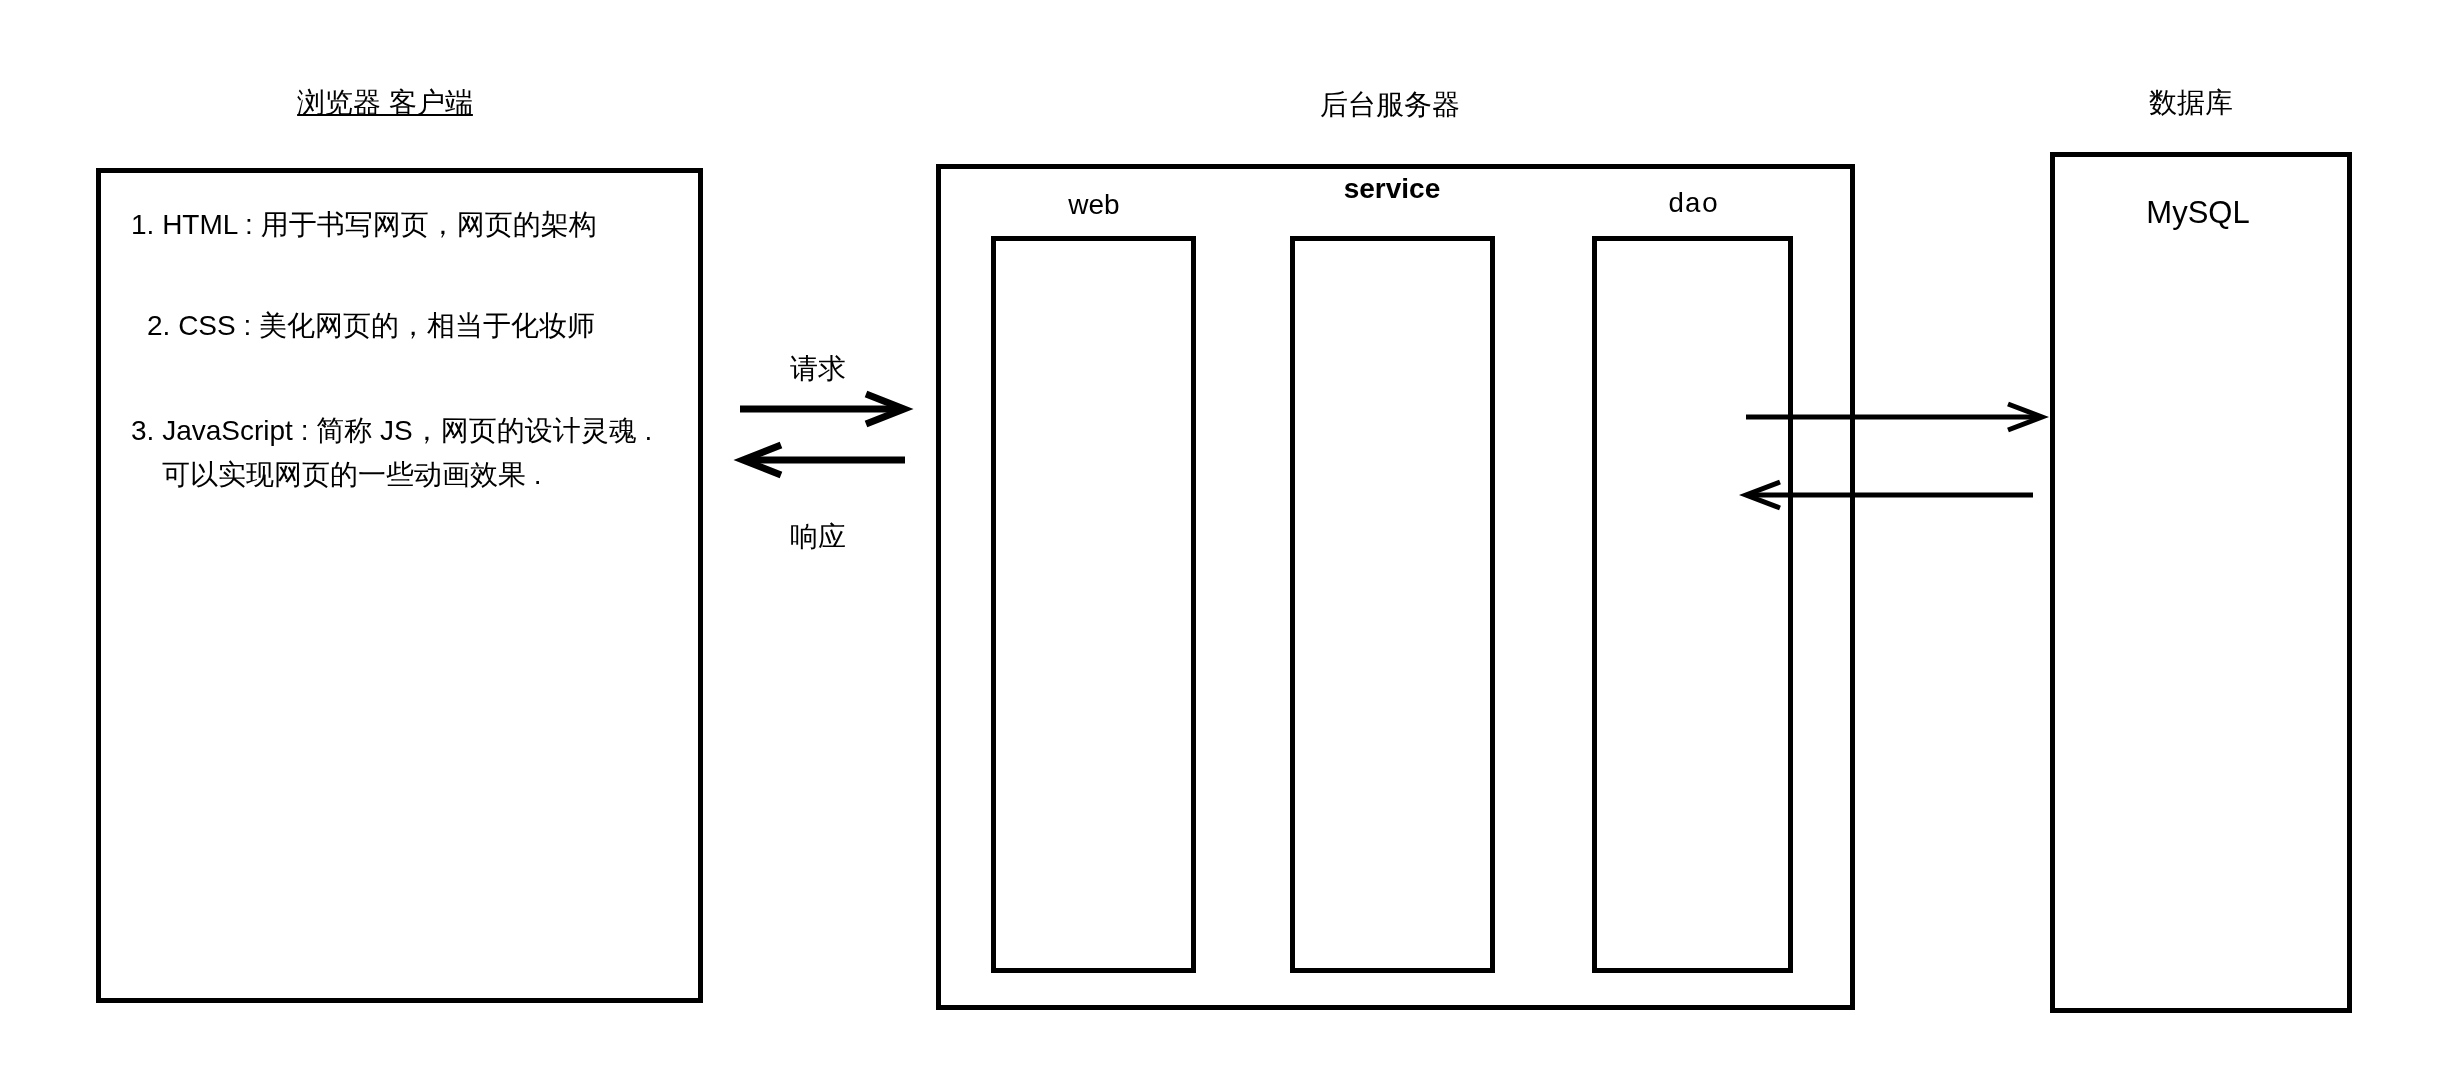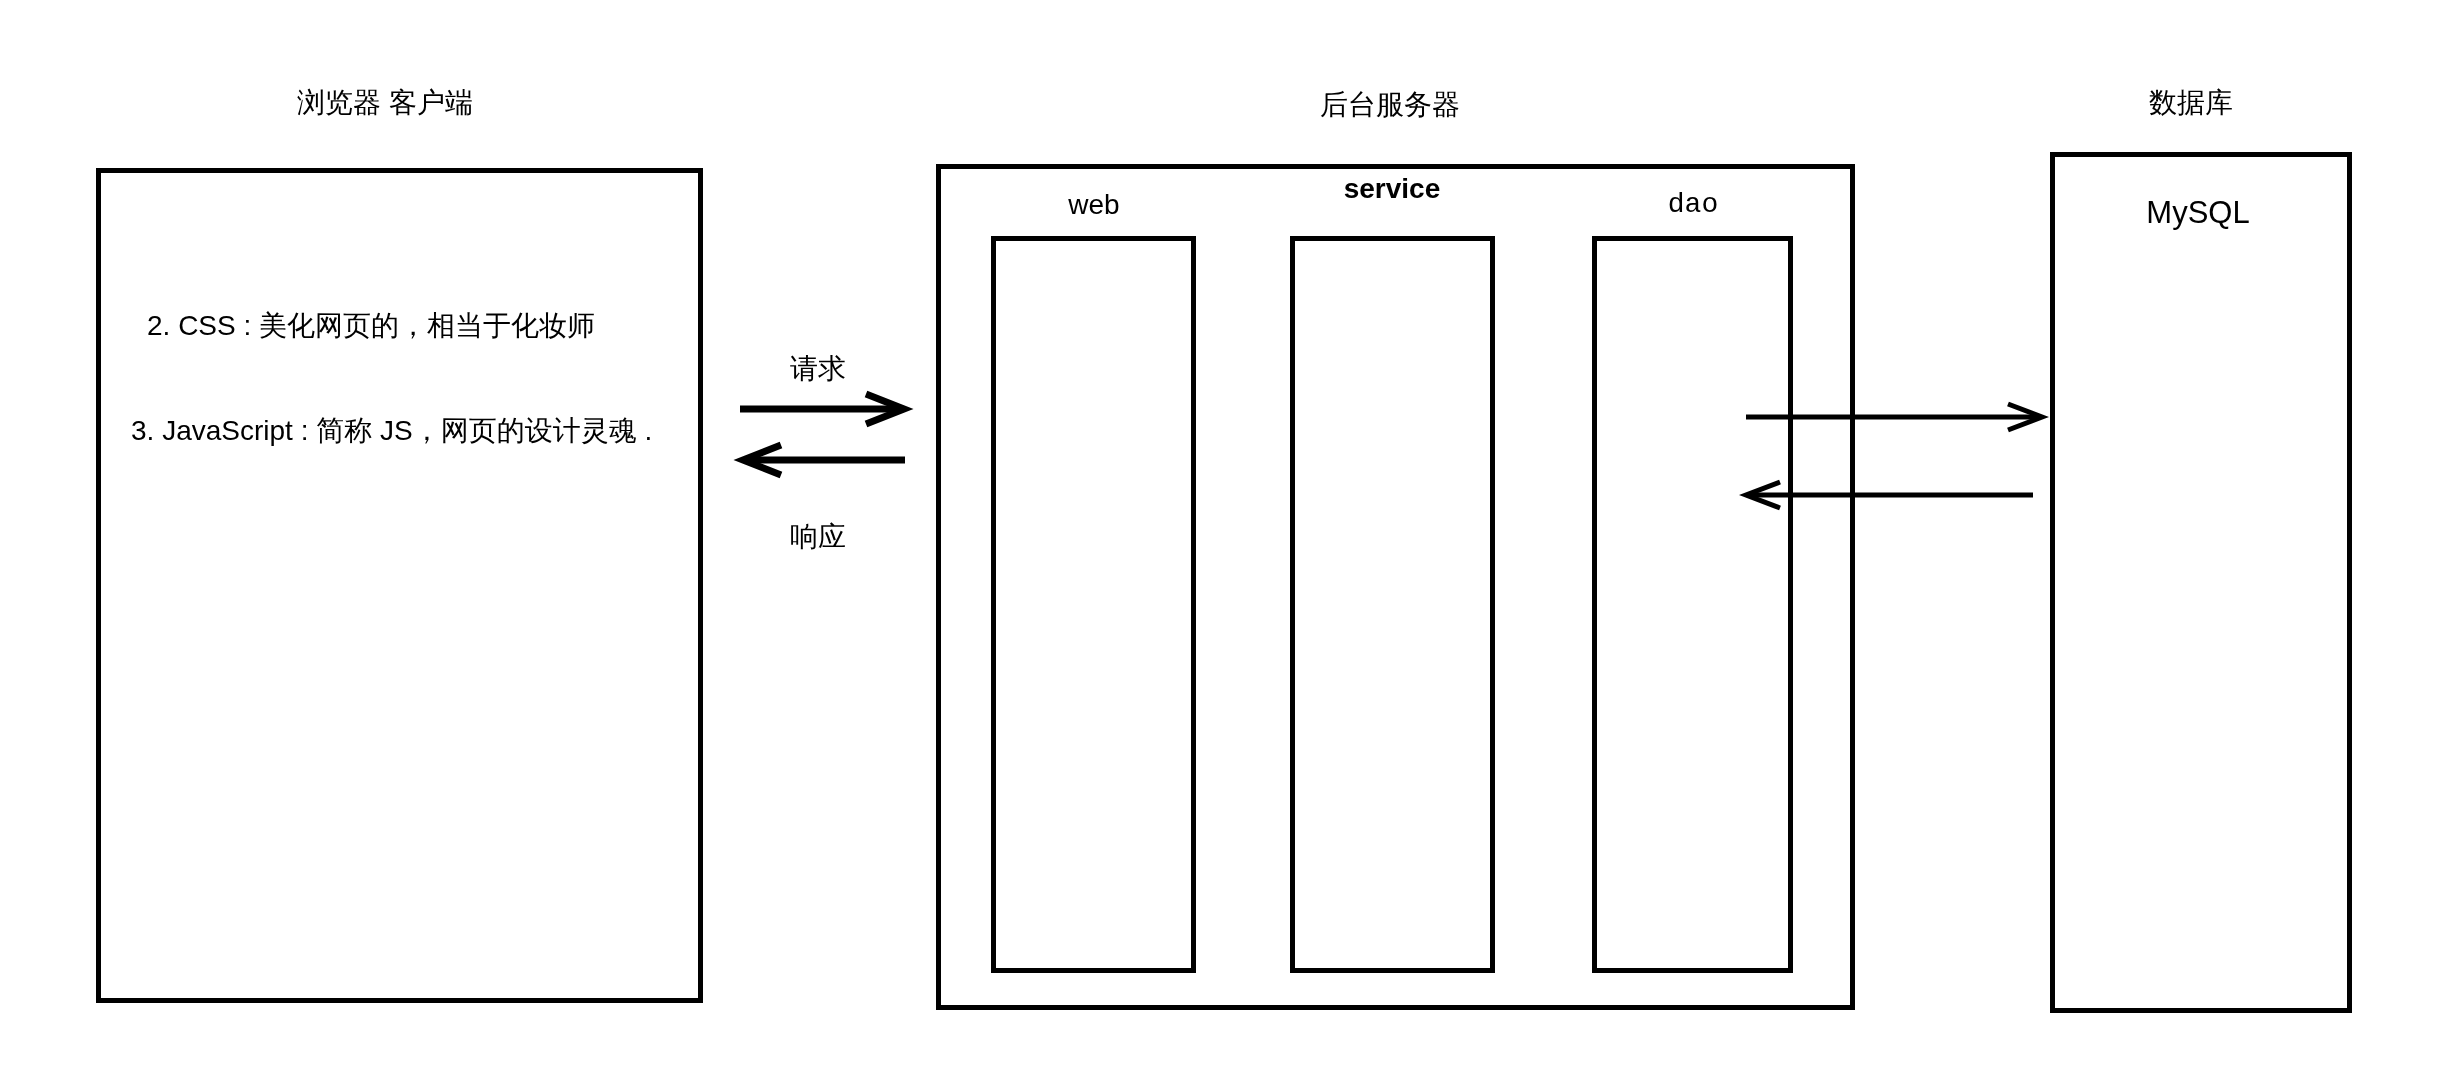--- a/index.html
+++ b/index.html
@@ -45,26 +45,28 @@
   svg.arrow-layer path, svg.arrow-layer line {
     stroke: #000000;
     fill: none;
   }
 </style>
 </head>
 <body>
 
 <div class="canvas">
 
-  <div class="txt cx" style="left:385px; top:86px;">浏览器 客户端</div>
+  <div class="txt cx" style="left:385px; top:86px;text-decoration:underline;">浏览器 客户端</div>
 
   <div class="box" style="left:96px; top:168px; width:607px; height:835px;"></div>
 
+  <div class="txt" style="left:131px; top:208px;">1. HTML : 用于书写网页，网页的架构</div>
   <div class="txt" style="left:147px; top:309px;">2. CSS : 美化网页的，相当于化妆师</div>
   <div class="txt" style="left:131px; top:414px;">3. JavaScript : 简称 JS，网页的设计灵魂 .</div>
+  <div class="txt" style="left:162px; top:458px;">可以实现网页的一些动画效果 .</div>
 
   <div class="txt cx" style="left:818px; top:352px;">请求</div>
   <div class="txt cx" style="left:818px; top:484px;margin-top:36px;">响应</div>
 
   <div class="txt cx" style="left:1390px; top:88px;">后台服务器</div>
 
   <div class="box" style="left:936px; top:164px; width:919px; height:846px;"></div>
 
   <div class="txt cx" style="left:1094px; top:188px;">web</div>
   <div class="box" style="left:991px; top:236px; width:205px; height:737px;"></div>

